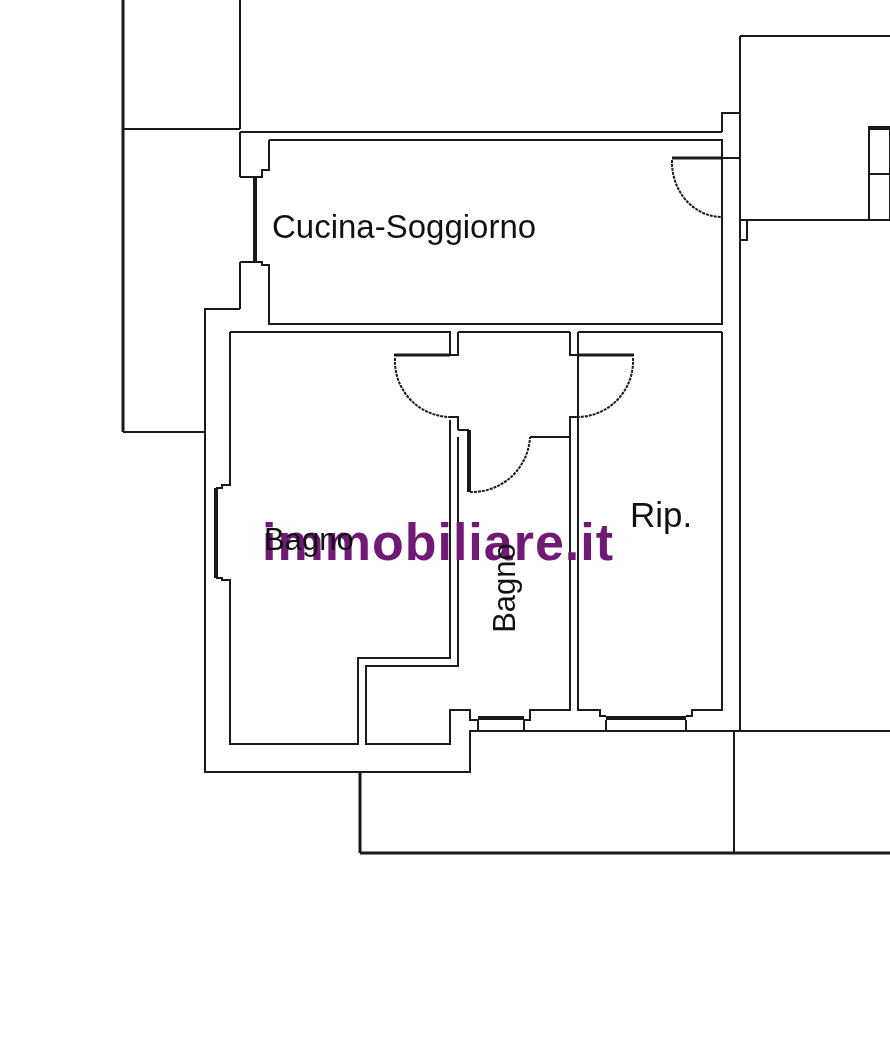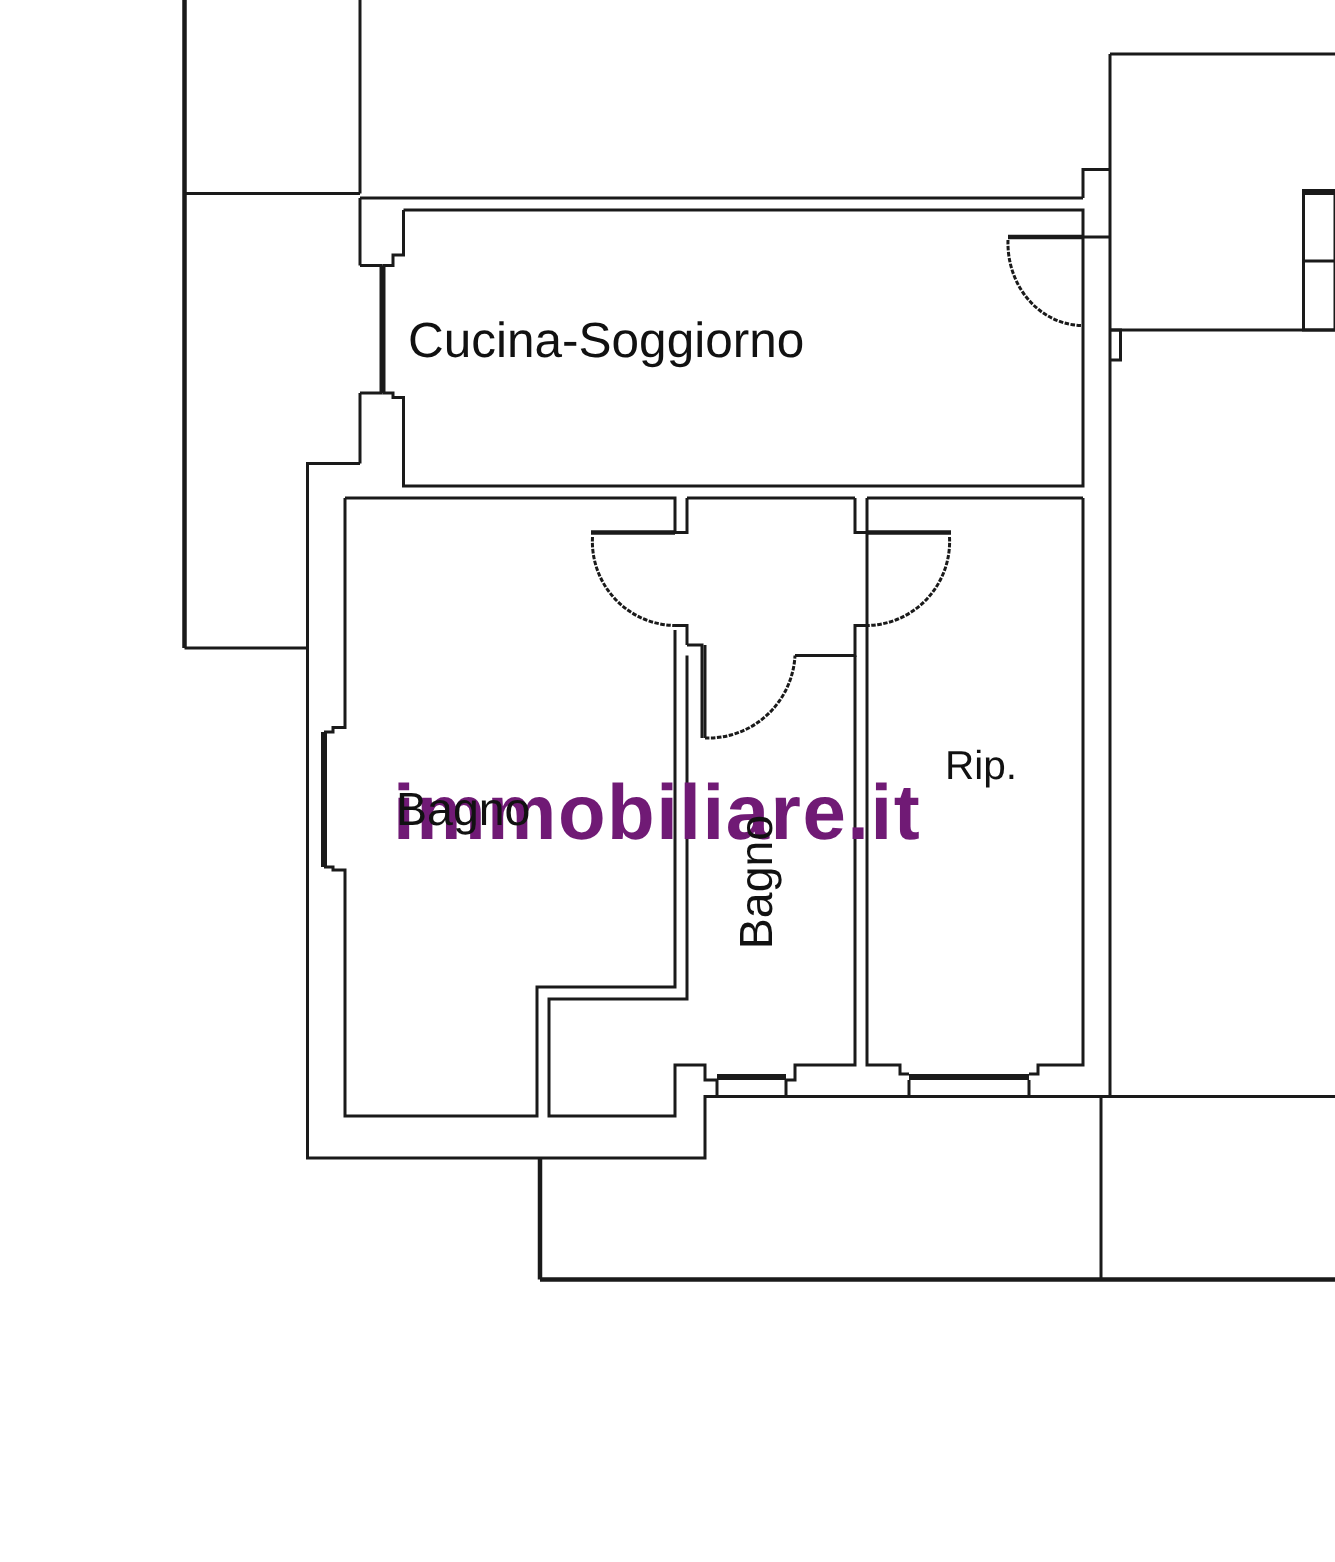--- a/index.html
+++ b/index.html
@@ -80,13 +80,13 @@
     <line x1="734" y1="731" x2="734" y2="853"></line>
     <line x1="740" y1="731" x2="890" y2="731"></line>
   </g>
 </svg>
 
 <div class="watermark" style="left:262px; top:512px;">immobiliare.it</div>
 
 <div class="label" style="left:272px; top:208px; font-size:33px;">Cucina-Soggiorno</div>
 <div class="label" style="left:264px; top:522px; font-size:31px;">Bagno</div>
 <div class="label" style="left:460px; top:570px; font-size:31px; transform:rotate(-90deg); transform-origin:center center;">Bagno</div>
-<div class="label" style="left:630px; top:495px; font-size:27px;">Rip.</div>
+<div class="label" style="left:630px; top:495px; font-size:35px;">Rip.</div>
 
 </body></html>

